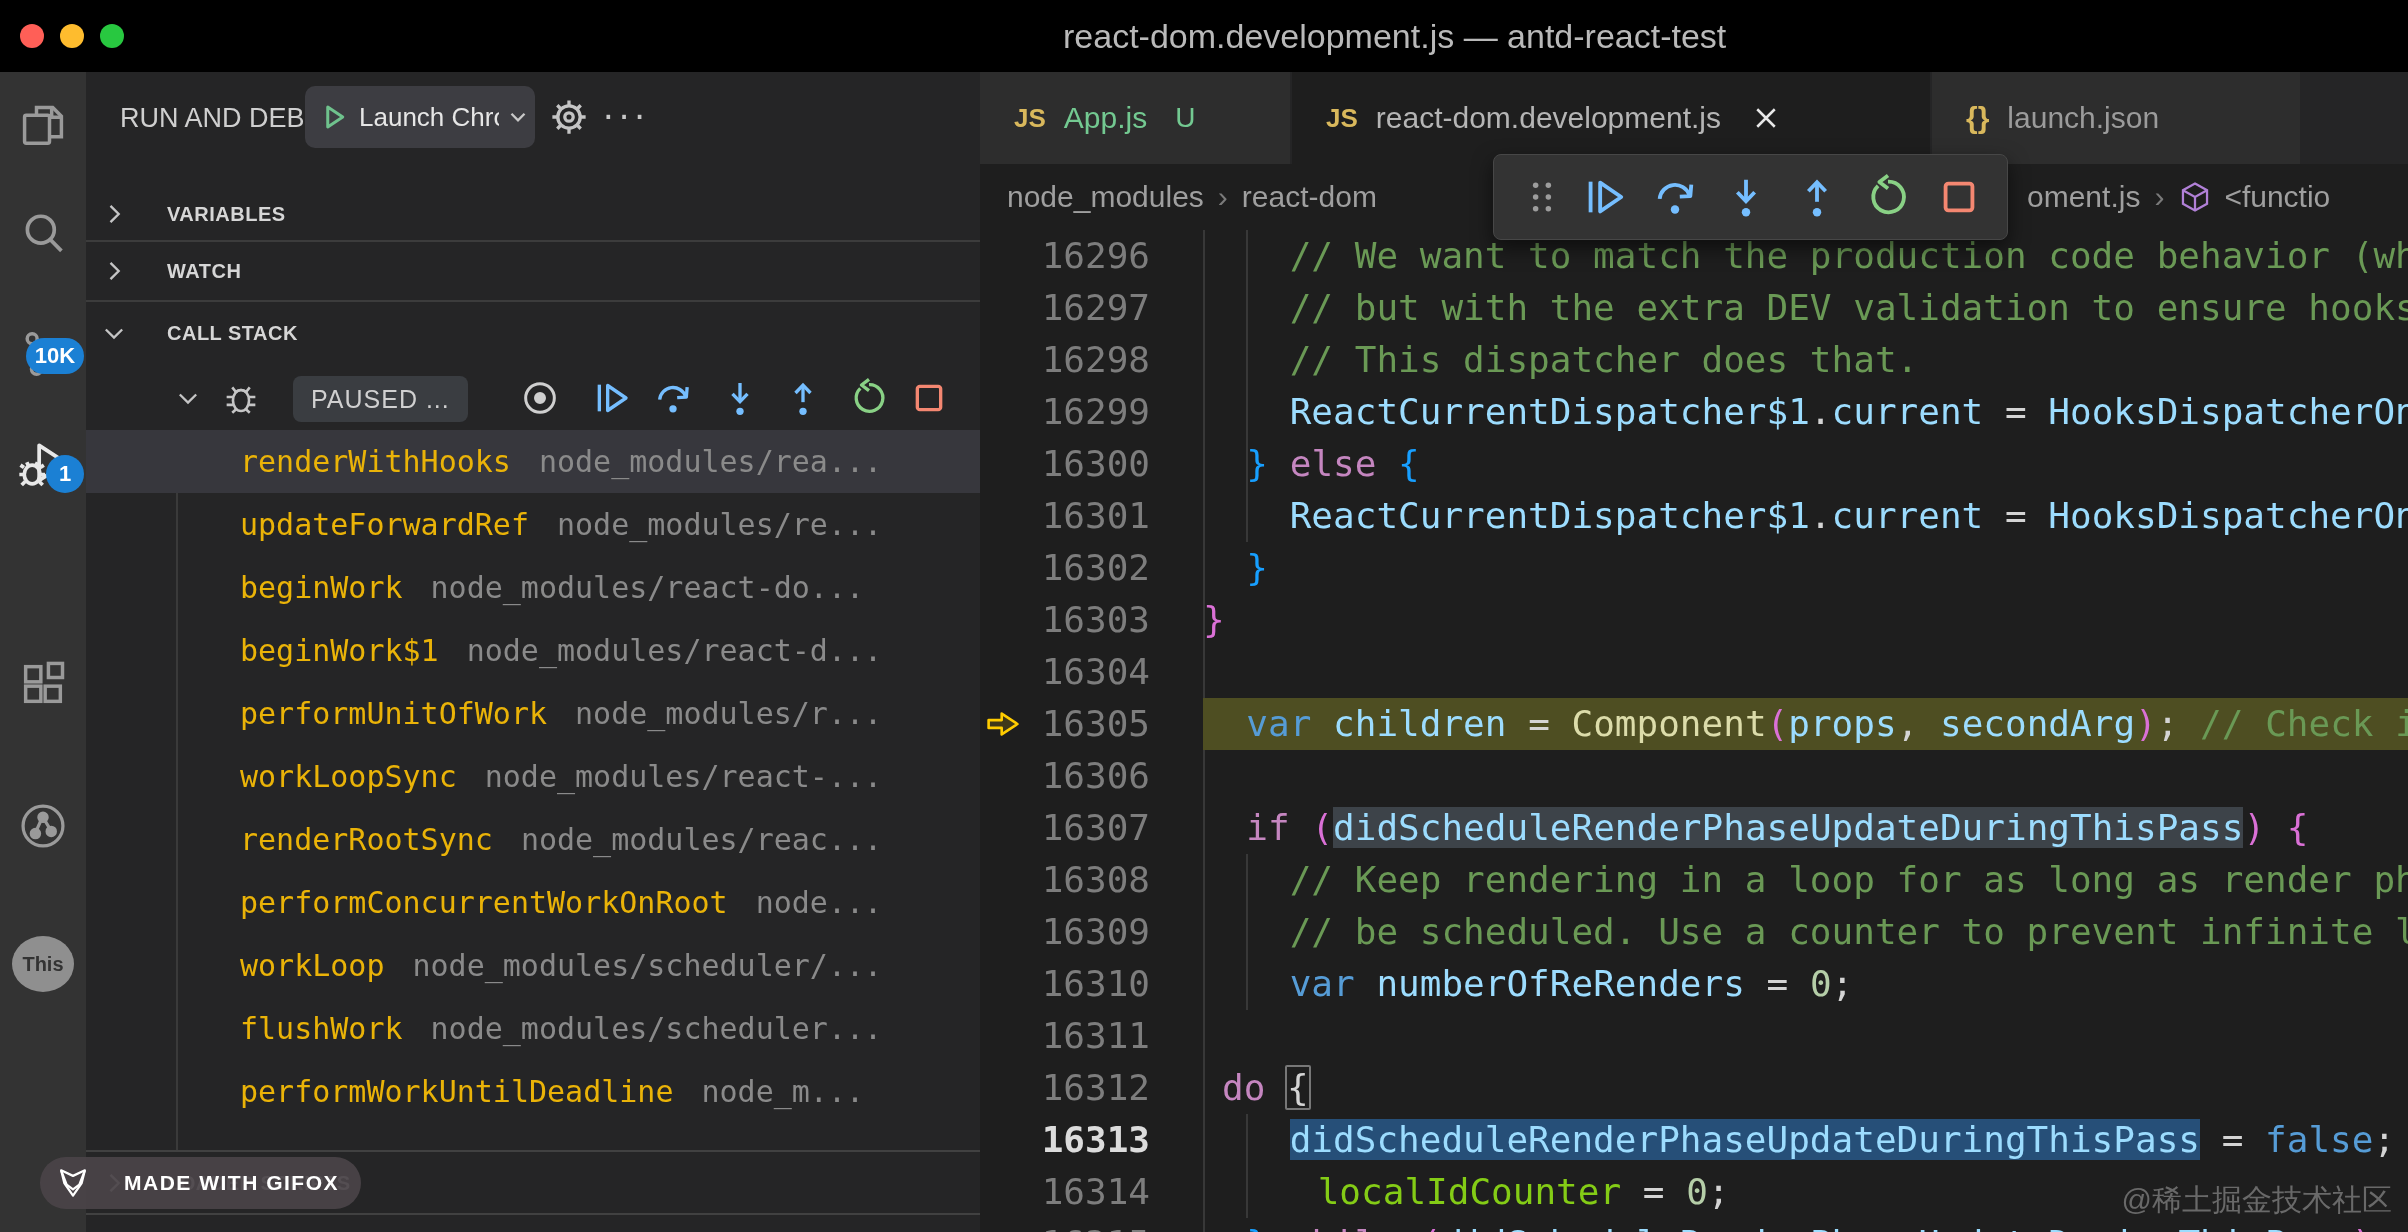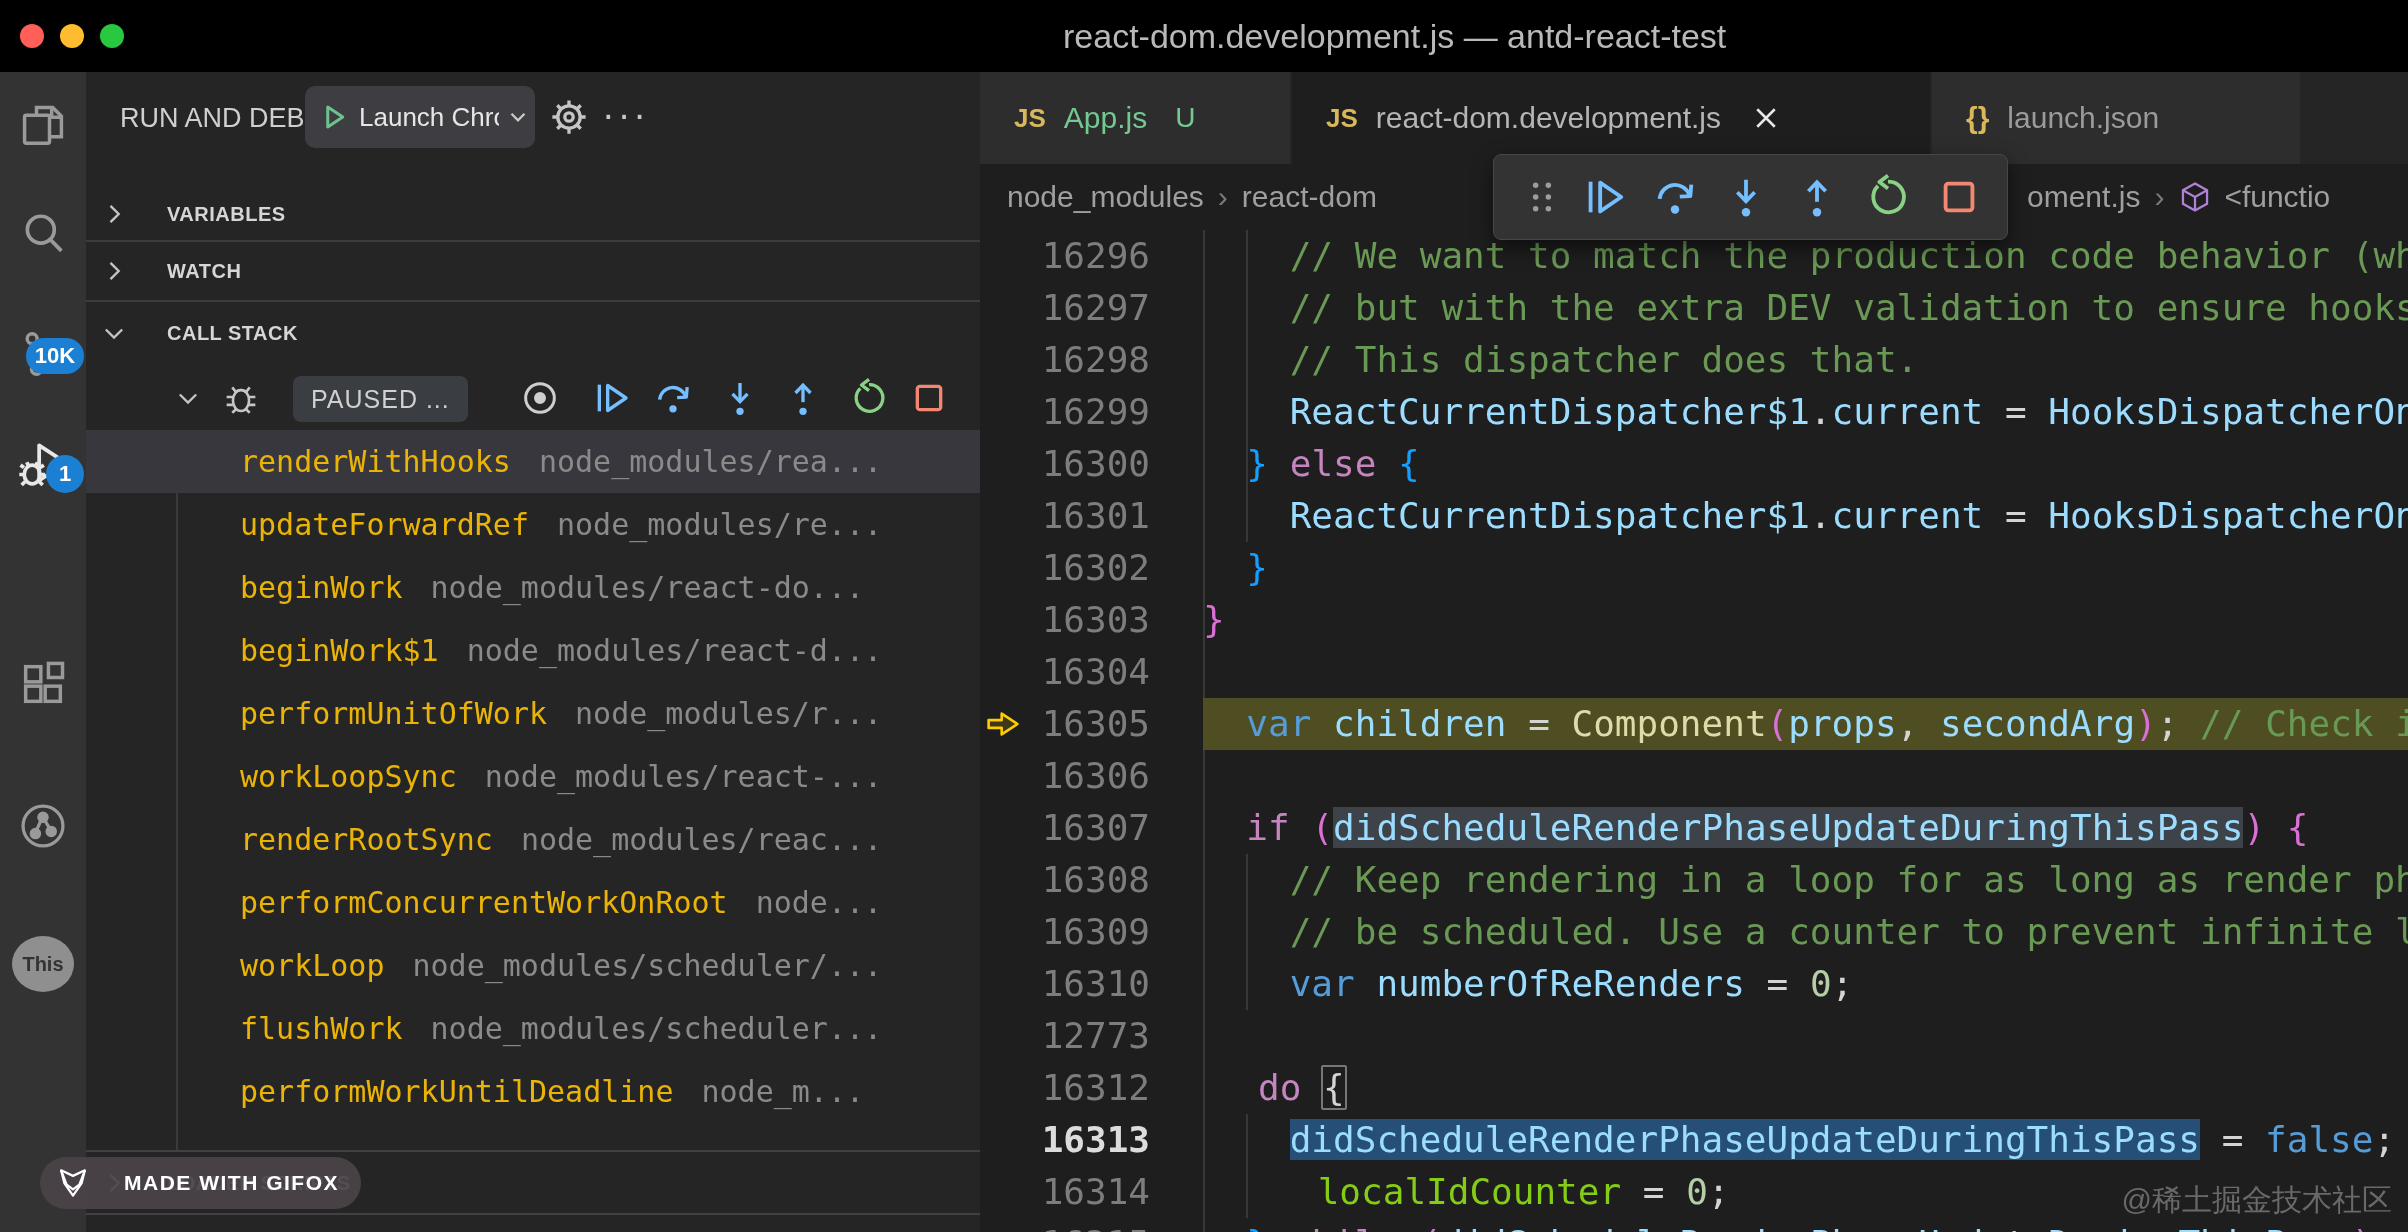--- a/index.html
+++ b/index.html
@@ -433,26 +433,26 @@
         </div>
         <div class="code-row" style="top: 834px;">
           <div class="ln-num">16309</div>
           <div class="ln-text" style="padding-left: 86.688px;"><span style="color: rgb(106, 153, 85);">// be scheduled. Use a counter to prevent infinite loops.</span></div>
         </div>
         <div class="code-row" style="top: 886px;">
           <div class="ln-num">16310</div>
           <div class="ln-text" style="padding-left: 86.688px;"><span style="color: rgb(86, 156, 214);">var</span><span style="color: rgb(212, 212, 212);"> </span><span style="color: rgb(156, 220, 254);">numberOfReRenders</span><span style="color: rgb(212, 212, 212);"> = </span><span style="color: rgb(181, 206, 168);">0</span><span style="color: rgb(212, 212, 212);">;</span></div>
         </div>
         <div class="code-row" style="top: 938px;">
-          <div class="ln-num">12773</div>
+          <div class="ln-num">16311</div>
           <div class="ln-text" style="padding-left: 0px;"></div>
         </div>
         <div class="code-row" style="top: 990px;">
           <div class="ln-num">16312</div>
-          <div class="ln-text" style="padding-left: 55px;"><span style="color: rgb(197, 134, 192);">do</span><span style="color: rgb(212, 212, 212);"> </span><span class="tok-box" style="color: rgb(212, 212, 212);">{</span></div>
+          <div class="ln-text" style="padding-left: 19px;"><span style="color: rgb(197, 134, 192);">do</span><span style="color: rgb(212, 212, 212);"> </span><span class="tok-box" style="color: rgb(212, 212, 212);">{</span></div>
         </div>
         <div class="code-row" style="top: 1042px;">
           <div class="ln-num active">16313</div>
           <div class="ln-text" style="padding-left: 86.688px;"><span style="color: rgb(156, 220, 254); background: rgb(38, 79, 120);">didScheduleRenderPhaseUpdateDuringThisPass</span><span style="color: rgb(212, 212, 212);"> = </span><span style="color: rgb(86, 156, 214);">false</span><span style="color: rgb(212, 212, 212);">;</span></div>
         </div>
         <div class="code-row" style="top: 1094px;">
           <div class="ln-num">16314</div>
           <div class="ln-text" style="padding-left: 86.688px;"><span style="color: #84cc16; margin-left: 28px;">localIdCounter</span><span style="color: rgb(212, 212, 212);"> = </span><span style="color: rgb(181, 206, 168);">0</span><span style="color: rgb(212, 212, 212);">;</span></div>
         </div>
         <div class="code-row" style="top: 1146px;">

